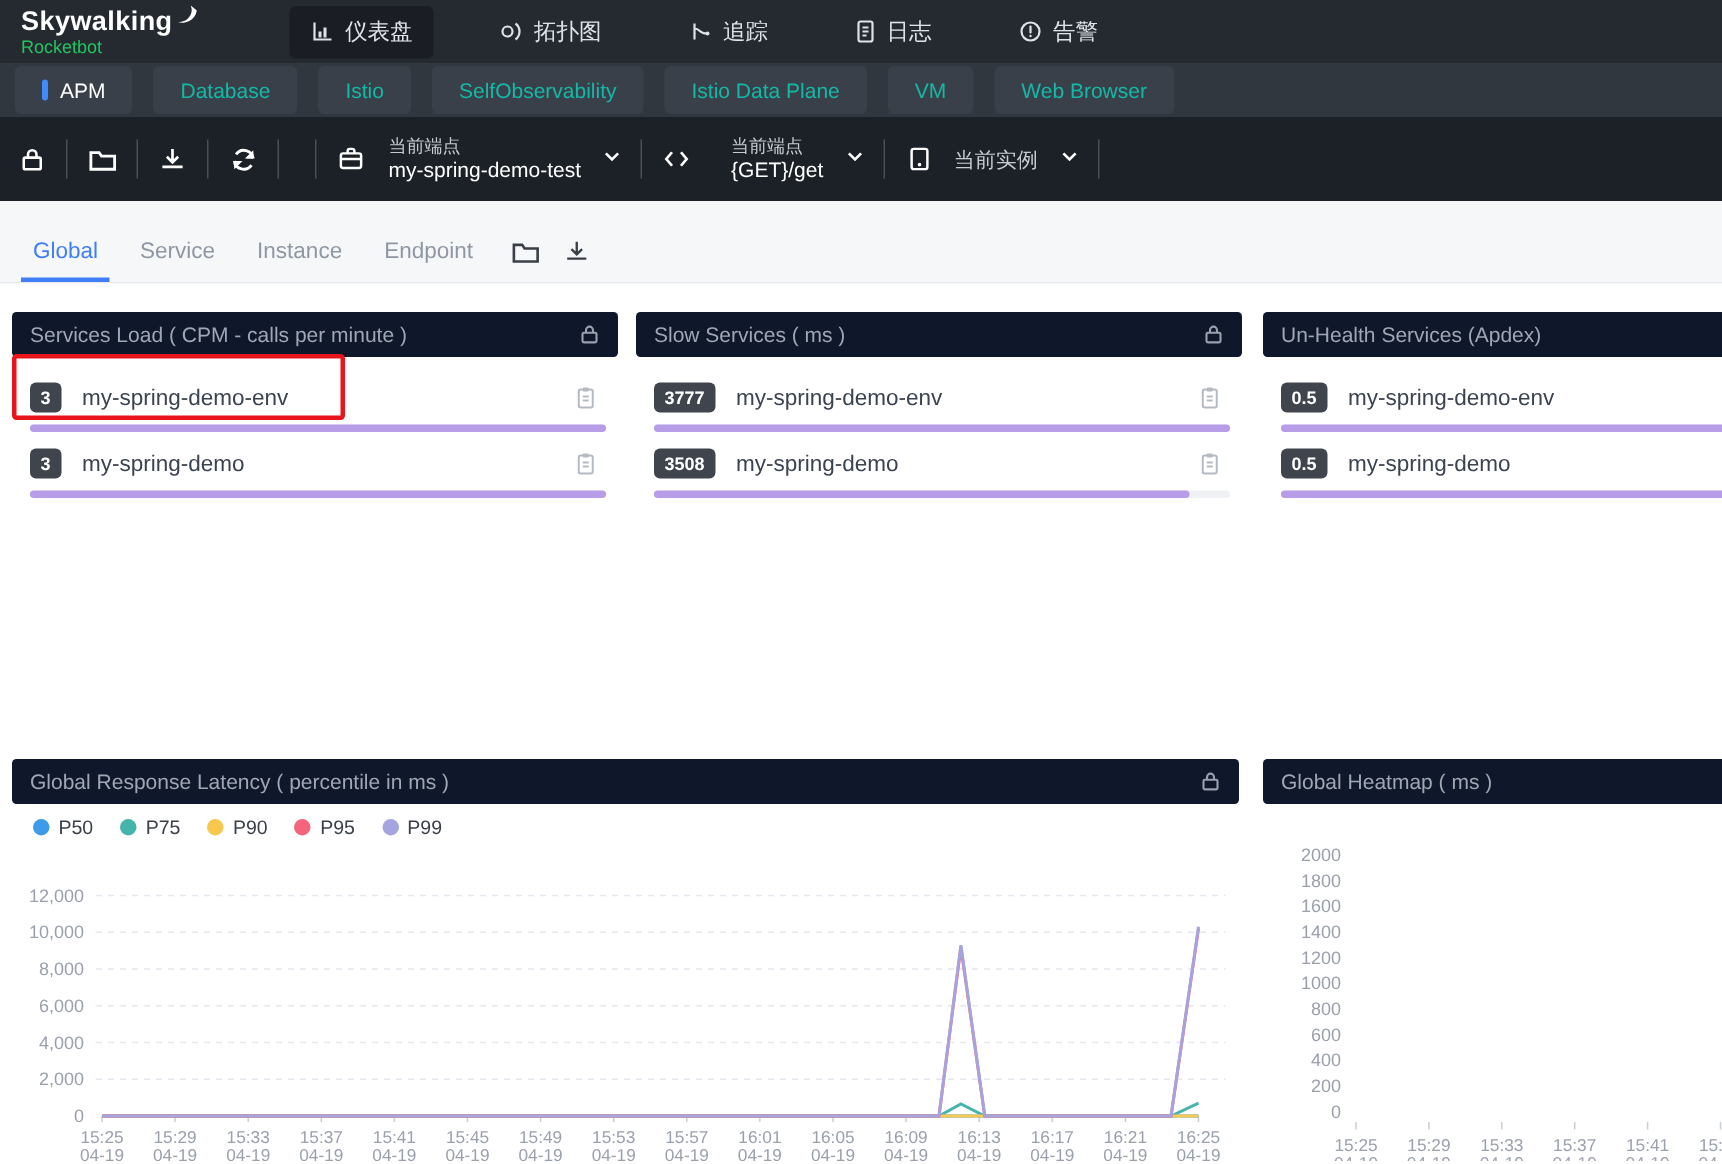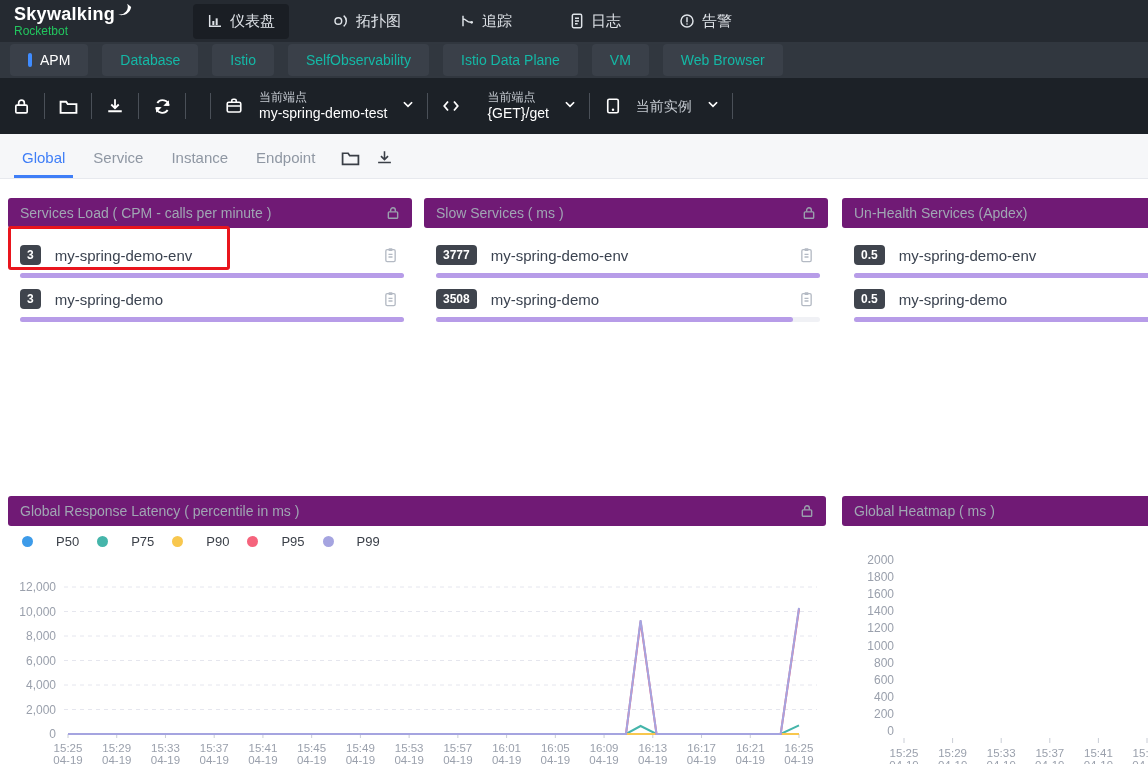--- a/index.html
+++ b/index.html
@@ -35,52 +35,52 @@
   .tb-sep { width:1px; height:26px; background:#4a5058; margin:0 12px; }
   .tb-group { display:flex; flex-direction:column; justify-content:center; }
   .tb-label { color:#c6cbd2; font-size:12px; line-height:14px; }
   .tb-value { color:#fff; font-size:14px; font-weight:normal; line-height:18px; white-space:nowrap; }
   .tb-input { width:115px; height:22px; background:#fff; border:none; border-radius:2px;
     margin-top:2px; padding:0 6px; font-size:13px; }
   .tb-select { display:flex; align-items:center; gap:14px; cursor:pointer; }
   .chev { color:#fff; }
 
   
-  .scopebar { height:45px; background:#f6f7f9; border-bottom:1px solid #e7e9ee;
+  .scopebar { height:55px; background:#f6f7f9; border-bottom:1px solid #e7e9ee;
     display:flex; align-items:flex-end; padding:0 8px; }
   .scope-tab { font-size:15px; color:#8f97a3; padding:11px 14px 12px; cursor:pointer; position:relative; }
   .scope-tab.active { color:#3f7ef7; }
   .scope-tab.active::after { content:""; position:absolute; left:6px; right:6px; bottom:0;
     height:3px; background:#3f7ef7; }
   .scope-icons { display:flex; align-items:center; gap:16px; margin:0 0 12px 12px; color:#3a3f47; }
   .scope-icons span { cursor:pointer; display:flex; }
 
   
   .content { position:relative; height:585px; background:#fff; }
   .card { position:absolute; background:#fff; }
-  .card-head { height:30px; background:#701a75; border-radius:3px; display:flex;
+  .card-head { height:30px; background:#0f172a; border-radius:3px; display:flex;
     align-items:center; justify-content:space-between; padding:0 12px; }
   .card-title { color:#a0a6b3; font-size:14px; white-space:nowrap; overflow:hidden; }
   .lock { color:#9aa0ad; display:flex; }
 
   .svc-list { padding:6px 0 0 12px; }
   .svc-item { margin-top:8px; }
   .svc-row { display:flex; align-items:center; height:26px; }
   .badge { background:#3f444d; color:#fff; font-size:12px; font-weight:bold;
     padding:3px 7px; border-radius:4px; }
   .svc-name { color:#3b4350; font-size:15px; margin-left:14px; flex:1; }
   .clip { color:#b4bac4; margin-right:14px; display:flex; cursor:pointer; }
   .bar-track { height:5px; border-radius:3px; background:#f0f1f5; margin-top:5px; margin-right:8px; }
   .bar-fill { height:5px; border-radius:3px; background:#b79ce8; }
 
   .annotation { position:absolute; border:3px solid #e9151d; border-radius:3px;
     pointer-events:none; z-index:40; }
 
   .legend { position:absolute; left:14px; top:38px; display:flex; gap:18px; align-items:center; }
-  .legend-item { display:flex; align-items:center; gap:23px; font-size:13px; color:#3a3f48; }
+  .legend-item { display:flex; align-items:center; gap:6px; font-size:13px; color:#3a3f48; }
   .legend-dot { width:11px; height:11px; border-radius:50%; }
 
   .chart-svg { position:absolute; left:0; top:0; }
   svg text { font-family:"Liberation Sans","DejaVu Sans",sans-serif; }
 </style>
 </head>
 <body>
 
 <div class="topbar">
   <div class="logo">

